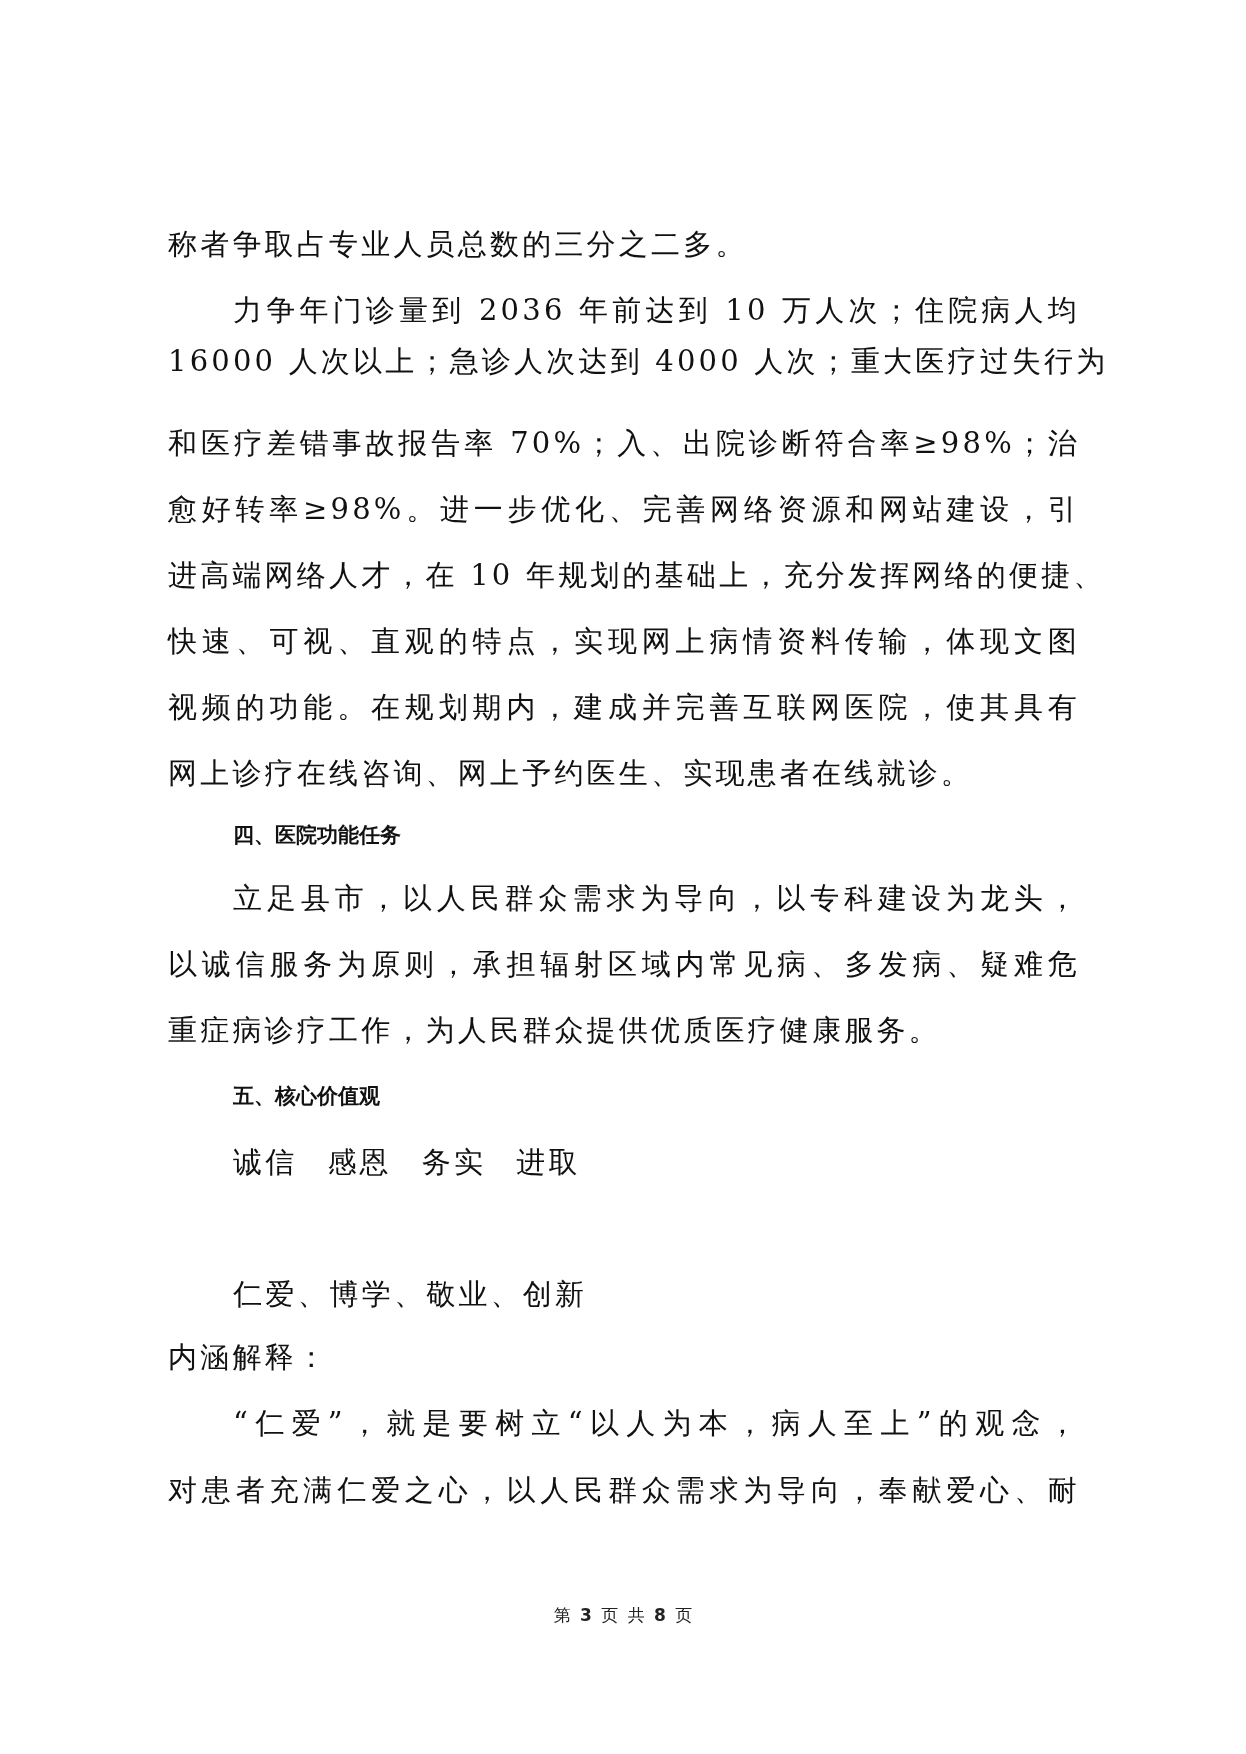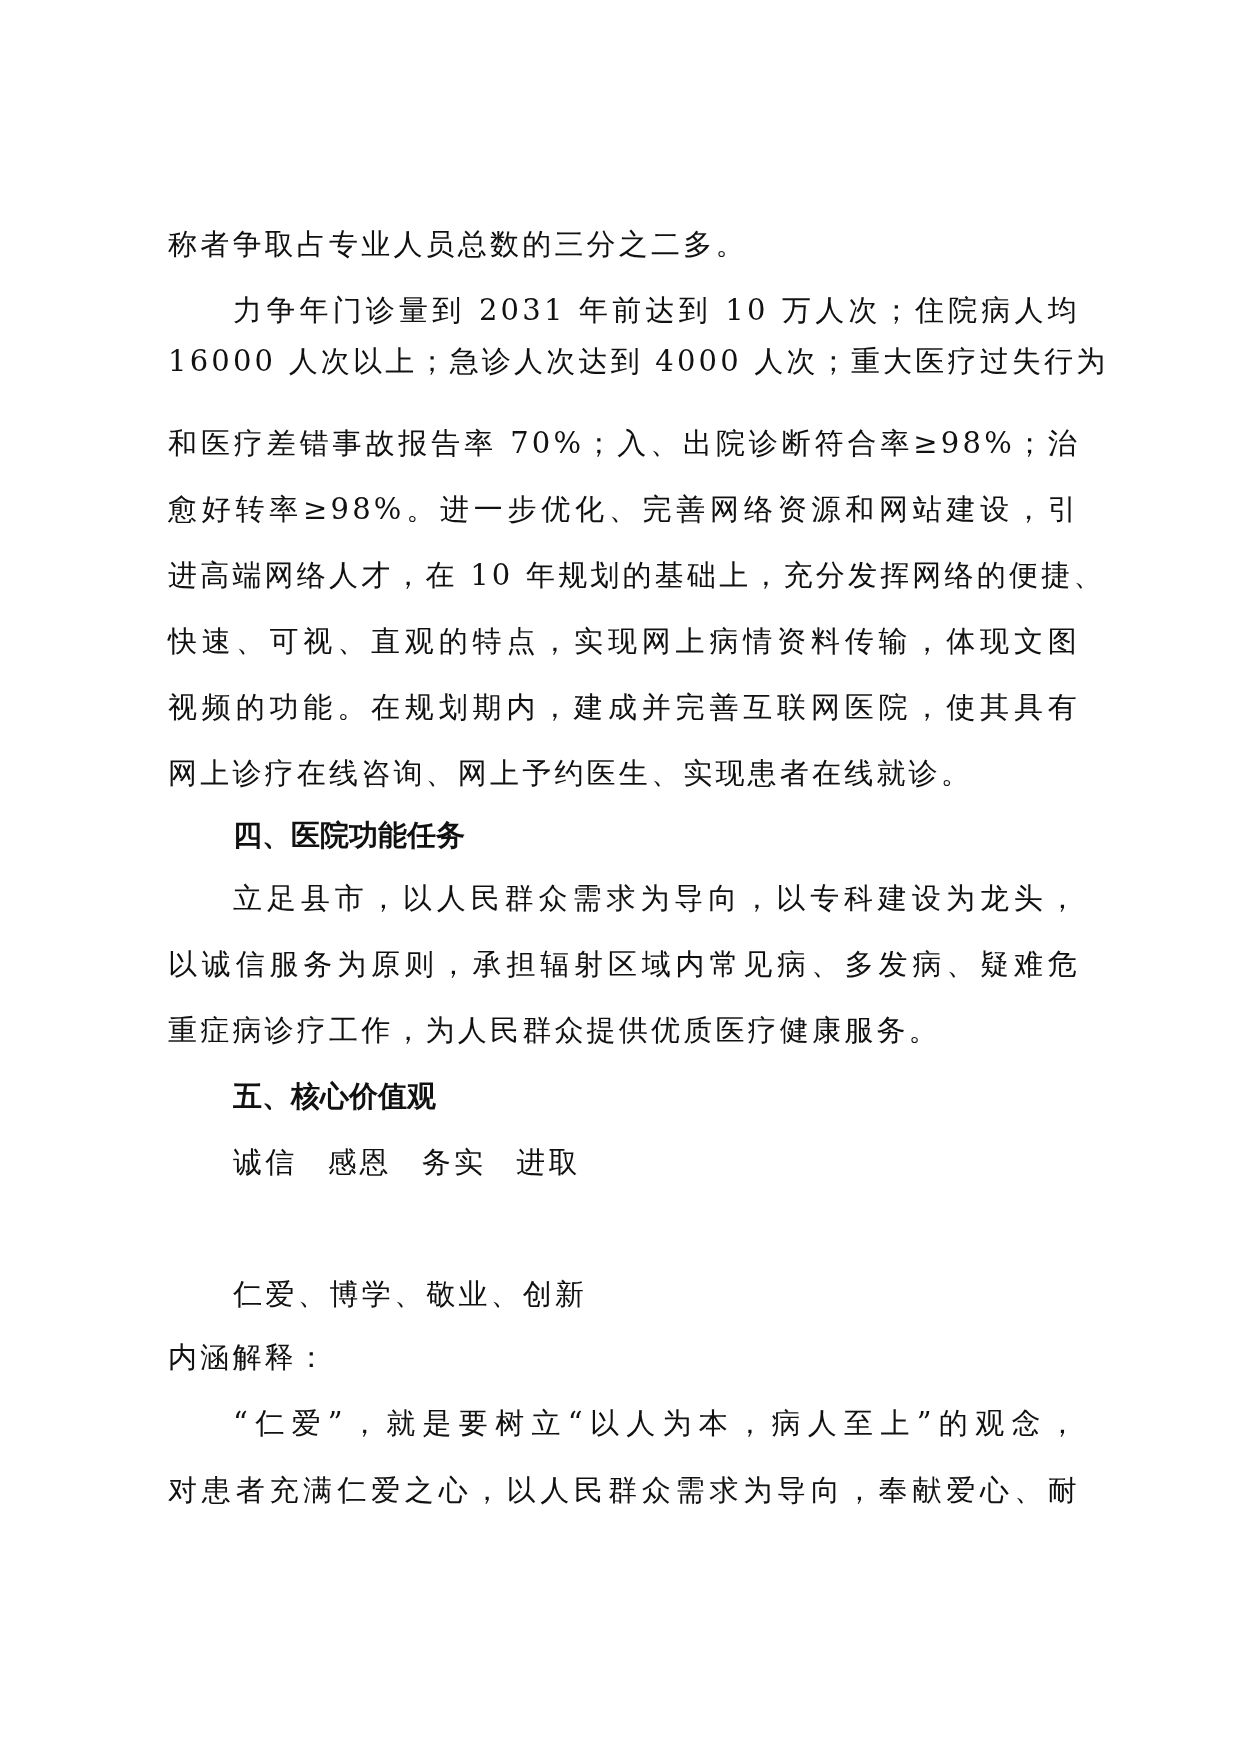--- a/index.html
+++ b/index.html
@@ -3,33 +3,33 @@
 <meta charset="utf-8">
 <style>
   html, body { margin: 0; padding: 0; background: #ffffff; }
   body { width: 1246px; height: 1754px; position: relative; overflow: hidden;
          font-family: "DejaVu Serif", "Liberation Serif", serif; color: #111; }
   .page { position: absolute; left: 0; top: 0; width: 1246px; height: 1574px; background: #fff; }
   .line { position: absolute; left: 168px; width: 912px; height: 66px; line-height: 66px;
           font-size: 29px; white-space: nowrap; letter-spacing: 3.2px; }
   .line.just { text-align: justify; text-align-last: justify; }
   .indent { left: 233px; width: 847px; }
-  .heading { font-family: "DejaVu Sans", "Liberation Sans", sans-serif; font-weight: bold; letter-spacing: 0px; font-size: 29px; }
+  .heading { font-family: "DejaVu Sans", "Liberation Sans", sans-serif; font-weight: bold; letter-spacing: 0px; font-size: 21px; }
   .values span { display: inline-block; margin-right: 30px; }
   .footer { position: absolute; left: 0; width: 1246px; top: 1604px; text-align: center;
             font-family: "DejaVu Sans", "Liberation Sans", sans-serif; font-size: 17px; color: #222; word-spacing: 4px; }
   .footer b { font-weight: bold; }
 </style>
 </head>
 <body>
 
 <div class="page">
 
   <div class="line" style="top:211px">称者争取占专业人员总数的三分之二多。</div>
-  <div class="line indent just" style="top:277px">力争年门诊量到 2031 年前达到 10 万人次；住院病人均</div>
+  <div class="line indent just" style="top:277px">力争年门诊量到 2036 年前达到 10 万人次；住院病人均</div>
   <div class="line just" style="top:328px">16000 人次以上；急诊人次达到 4000 人次；重大医疗过失行为</div>
   <div class="line just" style="top:410px">和医疗差错事故报告率 70%；入、出院诊断符合率≥98%；治</div>
   <div class="line just" style="top:476px">愈好转率≥98%。进一步优化、完善网络资源和网站建设，引</div>
   <div class="line just" style="top:542px">进高端网络人才，在 10 年规划的基础上，充分发挥网络的便捷、</div>
   <div class="line just" style="top:608px">快速、可视、直观的特点，实现网上病情资料传输，体现文图</div>
   <div class="line just" style="top:674px">视频的功能。在规划期内，建成并完善互联网医院，使其具有</div>
   <div class="line" style="top:740px">网上诊疗在线咨询、网上予约医生、实现患者在线就诊。</div>
 
   <div class="line indent heading" style="top:802px">四、医院功能任务</div>
   <div class="line indent just" style="top:865px">立足县市，以人民群众需求为导向，以专科建设为龙头，</div>
@@ -39,14 +39,21 @@
   <div class="line indent heading" style="top:1063px">五、核心价值观</div>
   <div class="line indent values" style="top:1129px">
     <span>诚信</span><span>感恩</span><span>务实</span><span>进取</span>
   </div>
 
   <div class="line indent" style="top:1261px">仁爱、博学、敬业、创新</div>
   <div class="line" style="top:1324px">内涵解释：</div>
   <div class="line indent just" style="top:1390px">“仁爱”，就是要树立“以人为本，病人至上”的观念，</div>
   <div class="line just" style="top:1457px">对患者充满仁爱之心，以人民群众需求为导向，奉献爱心、耐</div>
 
+  <div class="footer">
+    <span>第</span>
+    <b>3</b>
+    <span>页 共</span>
+    <b>8</b>
+    <span>页</span>
+  </div>
 
 </div>
 
 </body></html>

